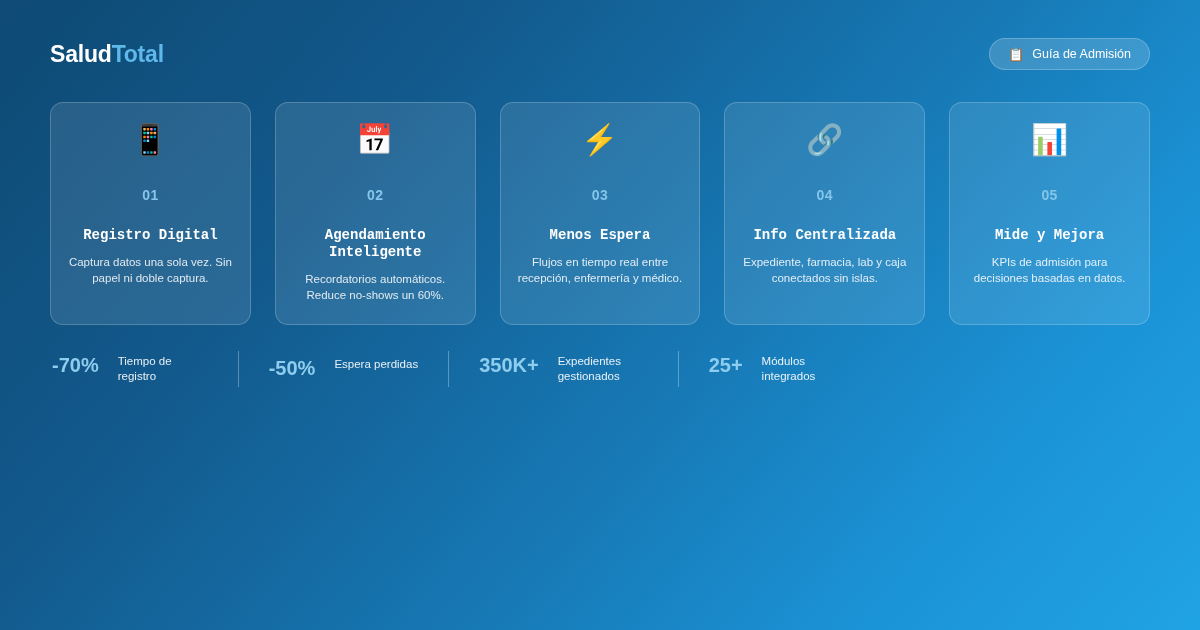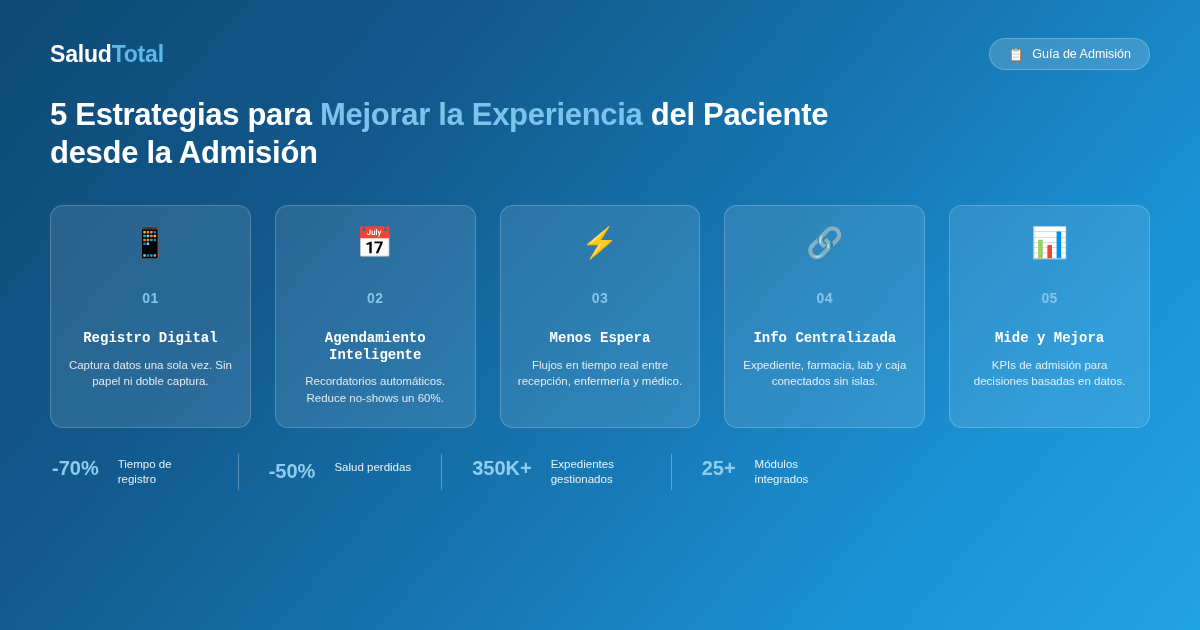--- a/index.html
+++ b/index.html
@@ -92,23 +92,20 @@
   <div class="header">
     <div class="logo">
       <span class="l-a">Salud</span><span class="l-b">Total</span>
     </div>
     <div class="badge">
       <span class="bi">📋</span>
       <span>Guía de Admisión</span>
     </div>
   </div>
 
-  <h1 class="headline">
-    <span>5 Estrategias para </span><span class="hl">Mejorar la Experiencia</span><span> del Paciente desde la Admisión</span>
-  </h1>
 
   <div class="cards">
 
     <div class="card">
       <div class="card-icon">📱</div>
       <div class="card-num">01</div>
       <div class="card-title">Registro Digital</div>
       <div class="card-desc">Captura datos una sola vez. Sin papel ni doble captura.</div>
     </div>
 
@@ -145,21 +142,21 @@
   <div class="stats">
 
     <div class="stat">
       <div class="stat-value">-70%</div>
       <div class="stat-label">Tiempo de registro</div>
     </div>
     <div class="divider"></div>
 
     <div class="stat">
       <div class="stat-value">-50%</div>
-      <div class="stat-label">Salud perdidas</div>
+      <div class="stat-label">Espera perdidas</div>
     </div>
     <div class="divider"></div>
 
     <div class="stat">
       <div class="stat-value">350K+</div>
       <div class="stat-label">Expedientes gestionados</div>
     </div>
     <div class="divider"></div>
 
     <div class="stat">

